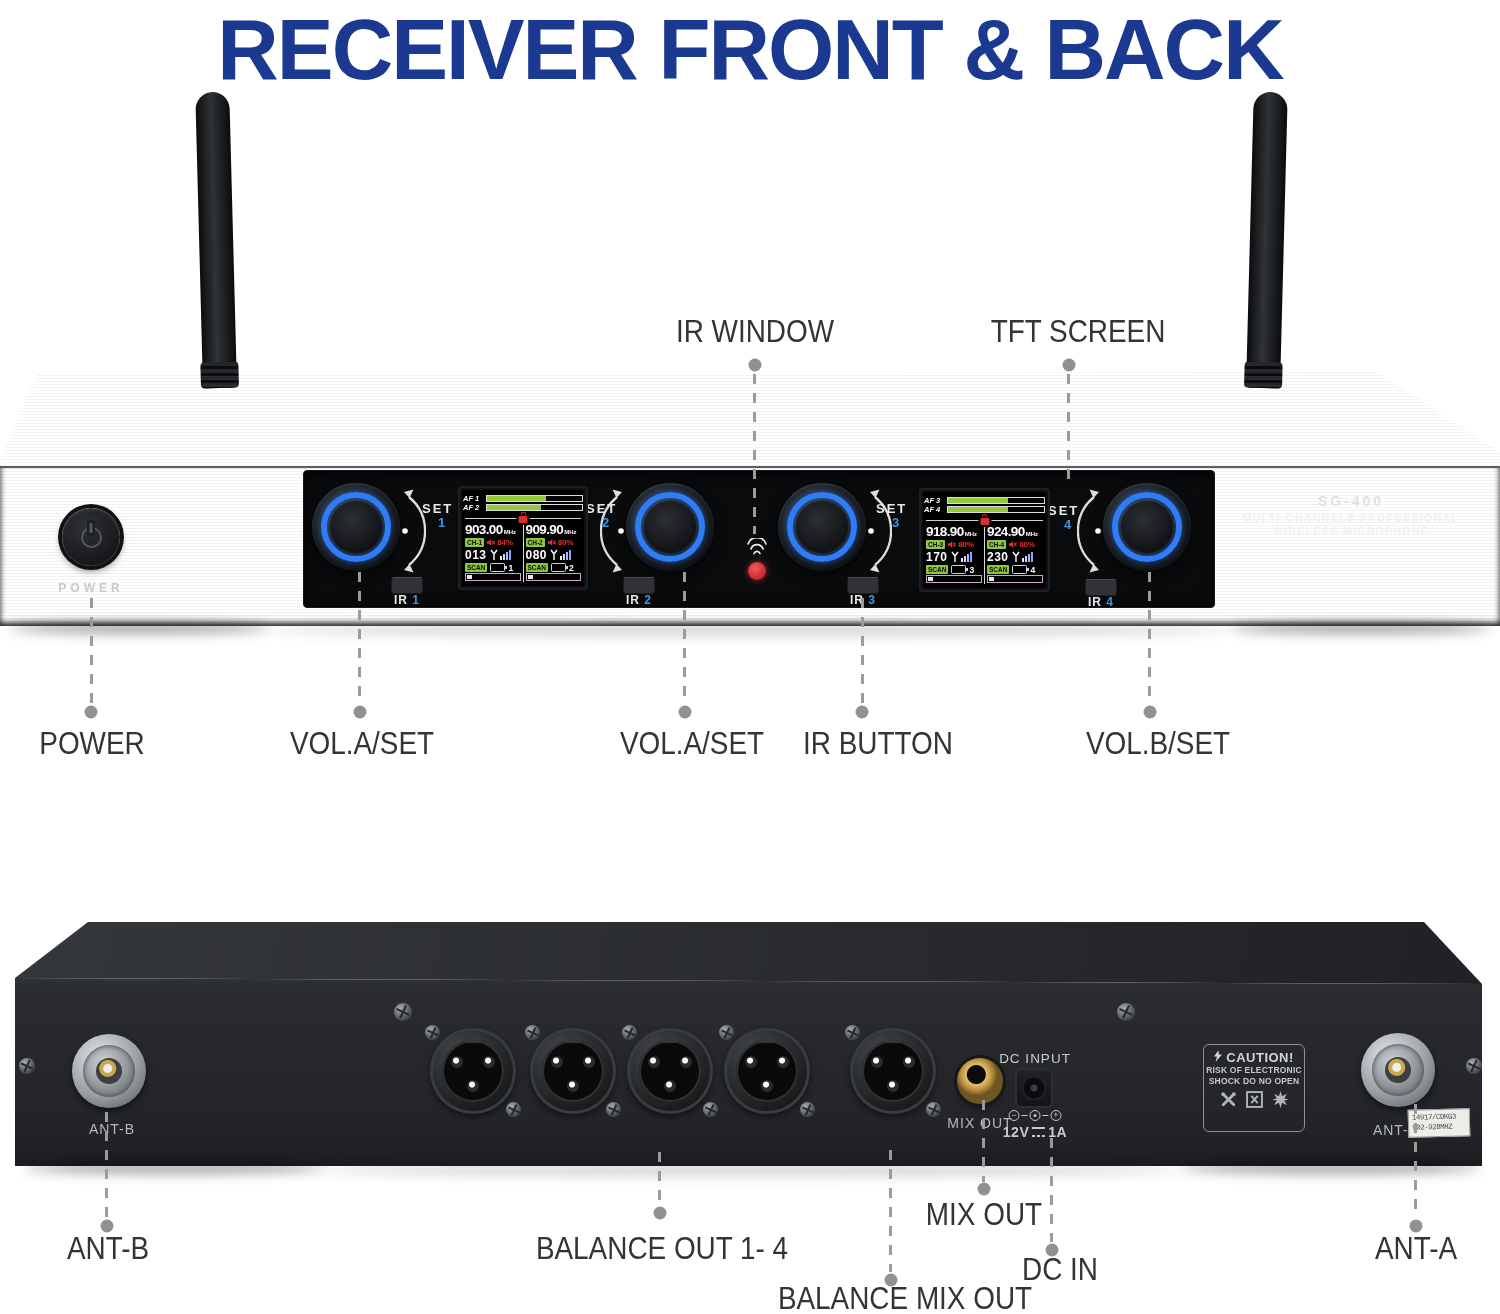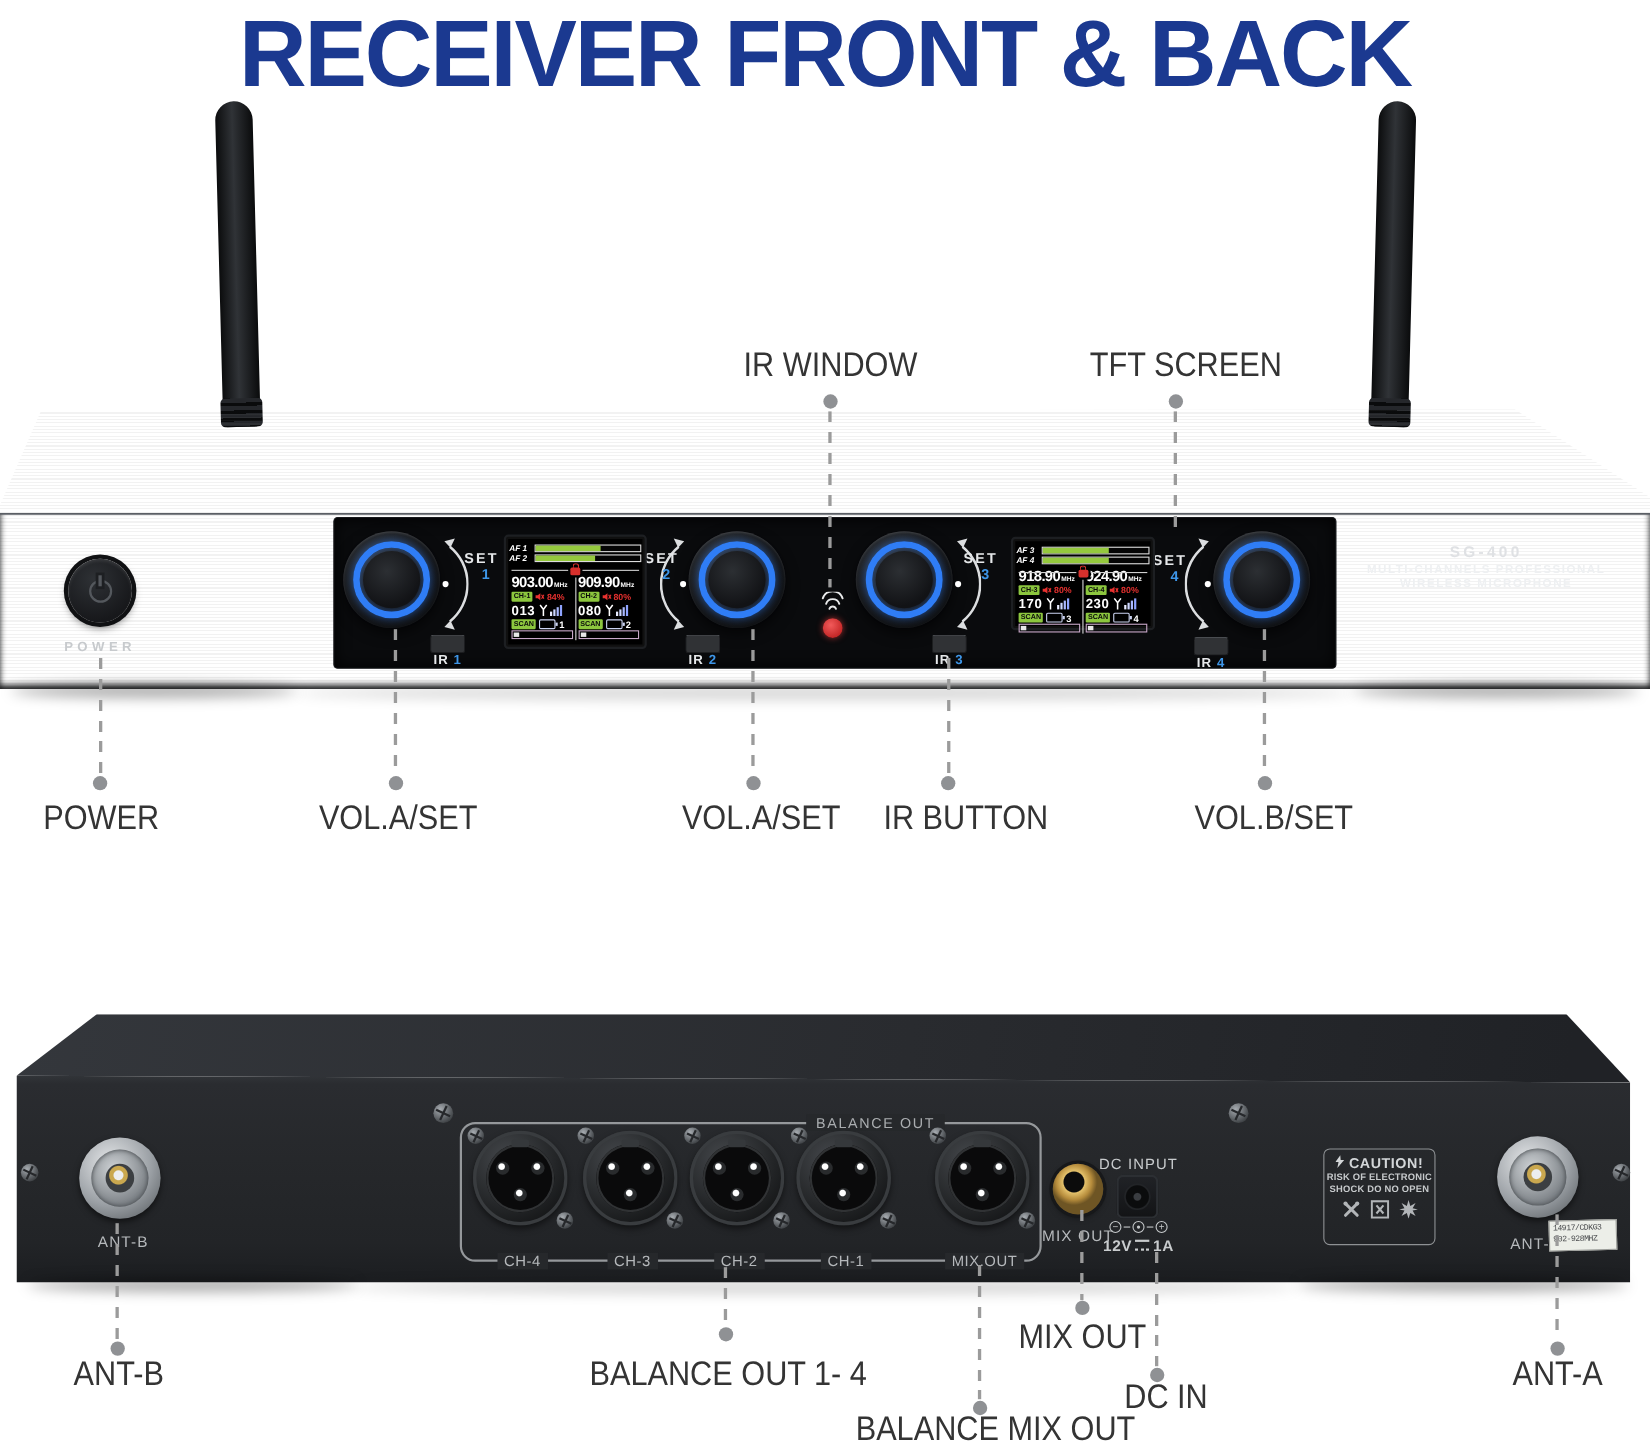--- a/index.html
+++ b/index.html
@@ -314,21 +314,21 @@
         <div class="scanrow">
             <span class="badge">SCAN</span>
             <span class="bat"></span>
             <span class="batnum">2</span>
           </div>
         <div class="meter"></div>
       </div>
     </div>
   </div>
 
-  <div class="scr" style="left:921px;top:490px;width:127px;height:81px;">
+  <div class="scr" style="left:921px;top:490px;width:127px;height:100px;">
     <div class="afrow">
         <span class="aflab">AF 3</span>
         <span class="afbar">
           <span class="affill" style="width: 63%;"></span>
         </span>
       </div>
     <div class="afrow">
         <span class="aflab">AF 4</span>
         <span class="afbar">
           <span class="affill" style="width: 63%;"></span>
@@ -439,28 +439,20 @@
   <div class="screw" style="left:394px;top:1003px;width:18px;height:18px;"></div>
   <div class="screw" style="left:1117px;top:1003px;width:18px;height:18px;"></div>
   <div class="screw" style="left:19px;top:1058px;width:16px;height:16px;"></div>
   <div class="screw" style="left:1466px;top:1058px;width:16px;height:16px;"></div>
 
   <div class="bnc" style="left:72px;top:1034px;"></div>
   <div class="bnc" style="left:1361px;top:1033px;"></div>
   <div class="backlabel" style="left:112px;top:1121px;">ANT-B</div>
   <div class="backlabel" style="left:1396px;top:1122px;">ANT-A</div>
 
-  <div class="xlrbox">
-    <span class="legend" style="left:376px;">BALANCE OUT</span>
-    <span class="xlrlab" style="left:55px;">CH-4</span>
-    <span class="xlrlab" style="left:155px;">CH-3</span>
-    <span class="xlrlab" style="left:252px;">CH-2</span>
-    <span class="xlrlab" style="left:349px;">CH-1</span>
-    <span class="xlrlab" style="left:475px;">MIX.OUT</span>
-  </div>
 
   <div class="xlr" style="left:430px;top:1028px;">
       <span class="pin" style="left:21px;top:28px;"></span>
       <span class="pin" style="left:53px;top:28px;"></span>
       <span class="pin" style="left:37px;top:52px;"></span>
     </div>
   <div class="xlr" style="left:530px;top:1028px;">
       <span class="pin" style="left:21px;top:28px;"></span>
       <span class="pin" style="left:53px;top:28px;"></span>
       <span class="pin" style="left:37px;top:52px;"></span>

